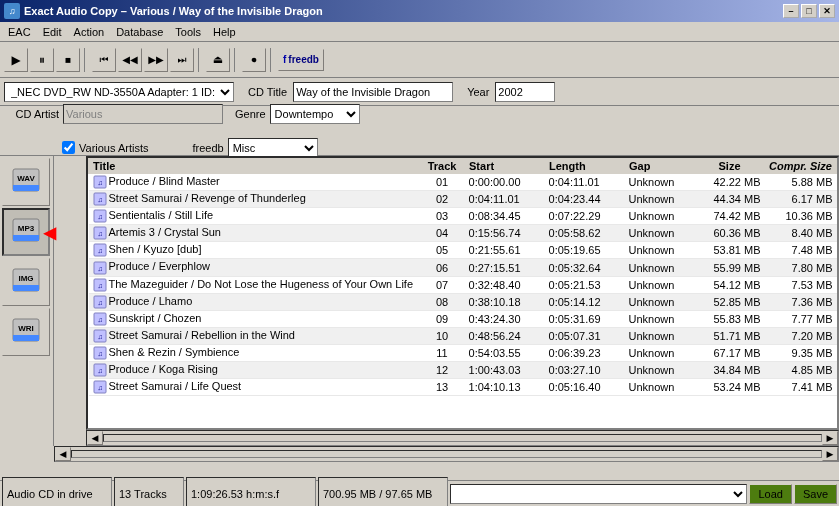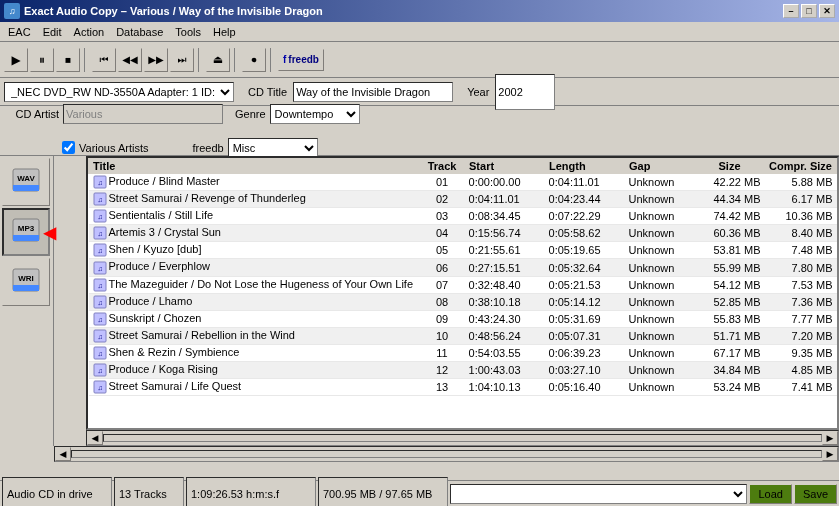--- a/index.html
+++ b/index.html
@@ -71,21 +71,21 @@
     .cd-label { font-size: 11px; width: 55px; text-align: right; }
     .cd-input {
       height: 20px;
       border: 1px inset #808080;
       background: white;
       font-size: 11px;
       padding: 0 2px;
     }
     .cd-input.title { width: 160px; }
     .cd-input.artist { width: 160px; background: #d4d0c8; color: #808080; }
-    .year-input { width: 60px; height: 36px; border: 1px inset #808080; background: white; font-size: 11px; padding: 0 2px; }
+    .year-input { width: 60px; height: 20px; border: 1px inset #808080; background: white; font-size: 11px; padding: 0 2px; }
     .genre-select { width: 90px; height: 20px; border: 1px inset #808080; background: white; font-size: 11px; }
     .freedb-select { width: 90px; height: 20px; border: 1px inset #808080; background: white; font-size: 11px; }
     .checkbox-row { display: flex; align-items: center; gap: 4px; height: 22px; padding-left: 58px; }
     .checkbox-row input { margin: 0; }
 
     
     #content-area {
       display: flex;
       height: 290px;
     }
@@ -320,38 +320,47 @@
           <text x="15" y="14" text-anchor="middle" font-size="8" font-weight="bold" fill="#000">MP3</text>
         </svg>
       </div>
       <span class="red-arrow" style="position:absolute;right:-8px;top:50%;transform:translateY(-50%);color:red;font-size:16px;">◀</span>
     </div>
     <div class="sidebar-btn">
       <div class="sb-icon">
         <svg width="30" height="30" viewBox="0 0 30 30">
           <rect x="2" y="2" width="26" height="22" rx="2" fill="#c0c0c0" stroke="#808080" stroke-width="1"></rect>
           <rect x="2" y="18" width="26" height="6" fill="#4488ff"></rect>
+          <text x="15" y="14" text-anchor="middle" font-size="8" font-weight="bold" fill="#000">IMG</text>
+        </svg>
+      </div>
+    </div>
+    <div class="sidebar-btn">
+      <div class="sb-icon">
+        <svg width="30" height="30" viewBox="0 0 30 30">
+          <rect x="2" y="2" width="26" height="22" rx="2" fill="#c0c0c0" stroke="#808080" stroke-width="1"></rect>
+          <rect x="2" y="18" width="26" height="6" fill="#4488ff"></rect>
           <text x="15" y="14" text-anchor="middle" font-size="8" font-weight="bold" fill="#000">WRI</text>
         </svg>
       </div>
     </div>
   </div>
 
   <div id="track-panel">
     <div id="track-table-container" style="height:270px;overflow-y:auto;border:2px inset #808080;">
       <table>
         <thead>
           <tr>
             <th style="min-width:260px;">Title</th>
             <th style="width:45px;text-align:center;">Track</th>
             <th style="width:80px;">Start</th>
             <th style="width:80px;">Length</th>
             <th style="width:70px;">Gap</th>
             <th style="width:70px;text-align:center;">Size</th>
-            <th style="width:70px;">Compr. Size</th>
+            <th style="width:70px;font-style:italic;">Compr. Size</th>
           </tr>
         </thead>
         <tbody id="track-tbody">
         <tr>
     <td>
       <svg width="14" height="14" style="vertical-align:middle;margin-right:2px;" viewBox="0 0 14 14">
         <rect x="1" y="1" width="12" height="12" fill="#c0c0ff" stroke="#8080c0" stroke-width="1" rx="1"></rect>
         <text x="7" y="10" text-anchor="middle" font-size="7" fill="#000080">♫</text>
       </svg>Produce / Blind Master
     </td>

